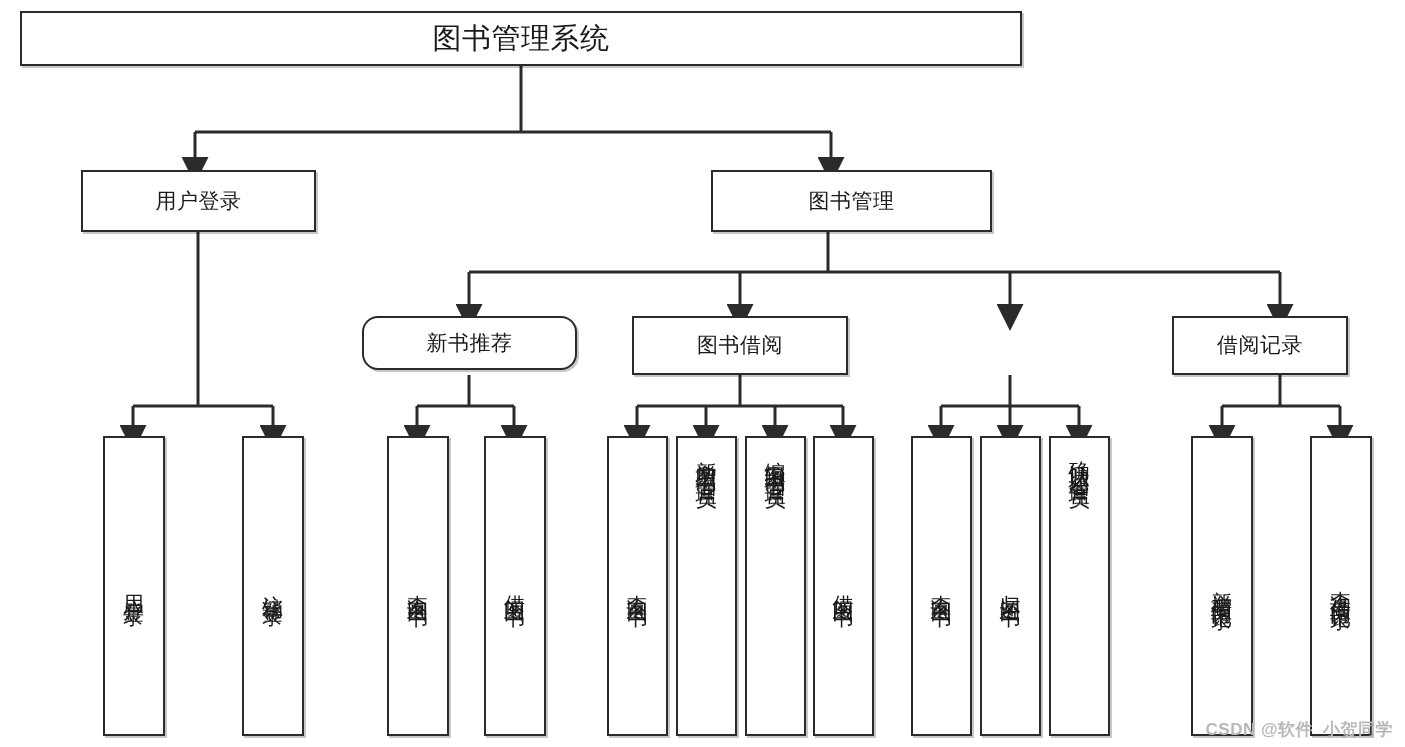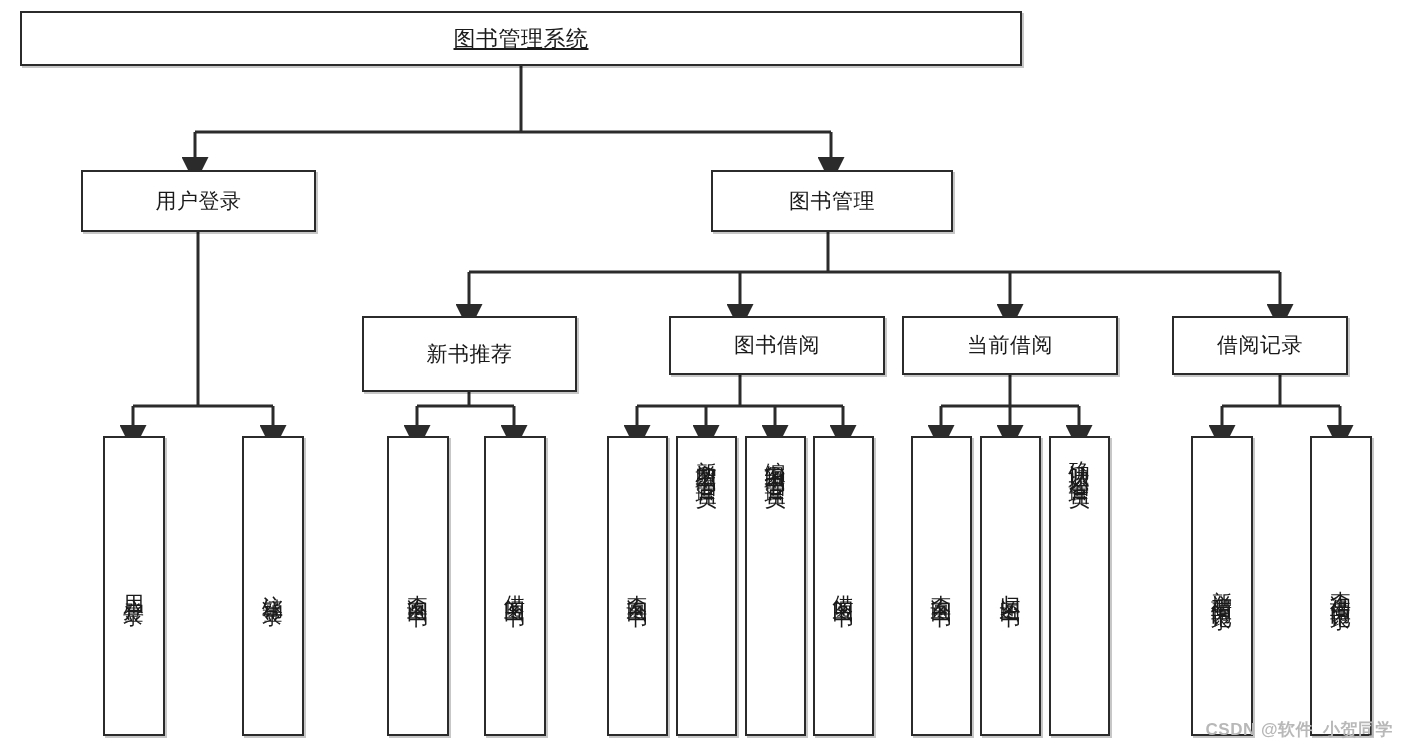--- a/index.html
+++ b/index.html
@@ -33,22 +33,21 @@
     display:block;
     text-align:center;
     line-height:1.18;
     letter-spacing:0.5px;
     white-space:nowrap;
   }
   .node.horiz .label{
     font-size:21px;
   }
   .node.root .label{
-    font-size:22px;
-    text-decoration:underline;
+    font-size:29px;
   }
   
   .node.vert{
     align-items:flex-start;
     justify-content:center;
     padding-top:0;
   }
   .node.vert .label{
     writing-mode:vertical-rl;
     text-orientation:upright;
@@ -129,32 +128,29 @@
     </g>
   </svg>
 
   <div class="node root horiz" style="left:20px;top:11px;width:1002px;height:55px;">
     <span class="label">图书管理系统</span>
   </div>
 
   <div class="node horiz" style="left:81px;top:170px;width:235px;height:62px;">
     <span class="label">用户登录</span>
   </div>
-  <div class="node horiz" style="left:711px;top:170px;width:242px;height:62px;">
+  <div class="node horiz" style="left:711px;top:170px;width:281px;height:62px;">
     <span class="label">图书管理</span>
   </div>
 
-  <div class="node horiz" style="left:362px;top:316px;width:215px;height:76px;">
+  <div class="node horiz" style="left:362px;top:316px;width:215px;height:54px;border-radius:16px;">
     <span class="label">新书推荐</span>
   </div>
-  <div class="node horiz" style="left:632px;top:316px;width:216px;height:59px;margin-left:37px;">
+  <div class="node horiz" style="left:632px;top:316px;width:216px;height:59px;">
     <span class="label">图书借阅</span>
-  </div>
-  <div class="node horiz" style="left:902px;top:316px;width:216px;height:59px;">
-    <span class="label">当前借阅</span>
   </div>
   <div class="node horiz" style="left:1172px;top:316px;width:176px;height:59px;">
     <span class="label">借阅记录</span>
   </div>
 
   <div class="node vert" style="left:103px;top:436px;width:62px;height:300px;">
     <span class="label">用户登录</span>
   </div>
   <div class="node vert" style="left:242px;top:436px;width:62px;height:300px;">
     <span class="label">注销登录</span>

